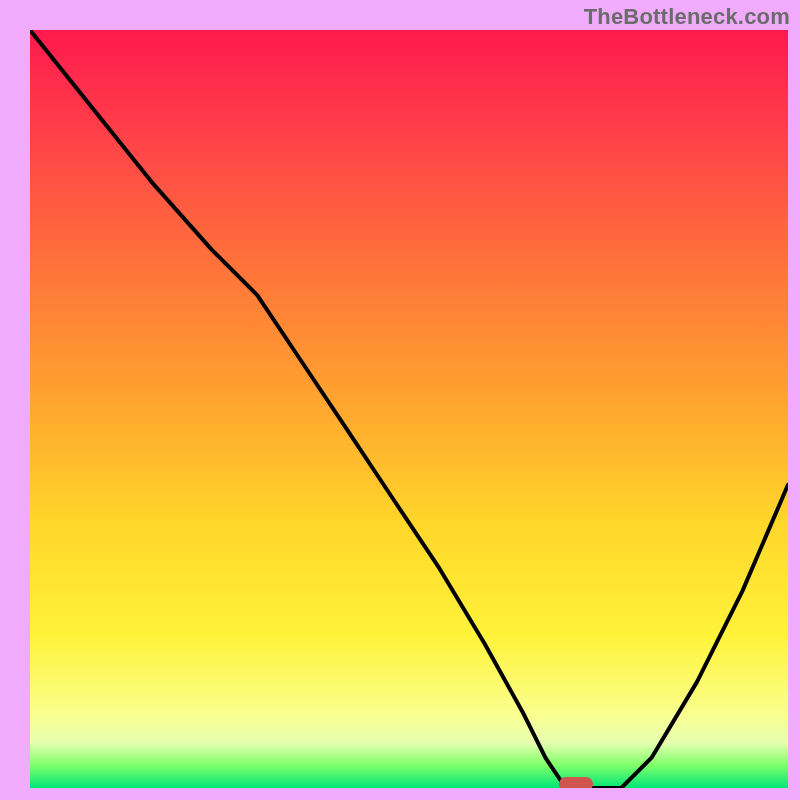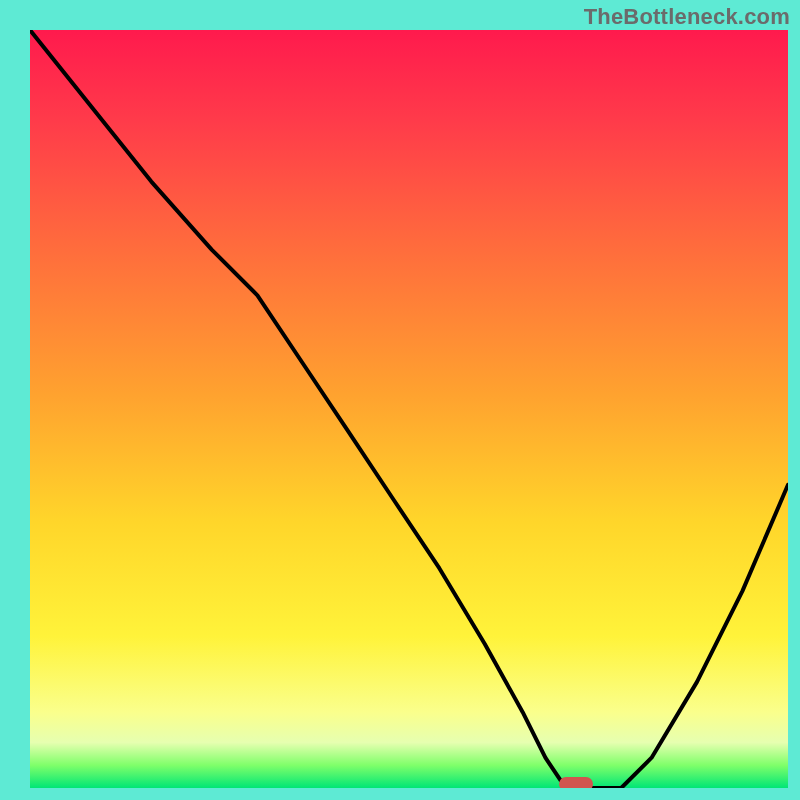--- a/index.html
+++ b/index.html
@@ -9,21 +9,21 @@
     height: 800px;
     background: #000;
     overflow: hidden;
   }
   .frame {
     position: absolute;
     left: 0;
     top: 0;
     width: 800px;
     height: 800px;
-    background: #5eead4;
+    background: #f0abfc;
   }
   .plot-area {
     position: absolute;
     left: 30px;
     top: 30px;
     width: 758px;
     height: 758px;
     overflow: hidden;
   }
   .gradient {

